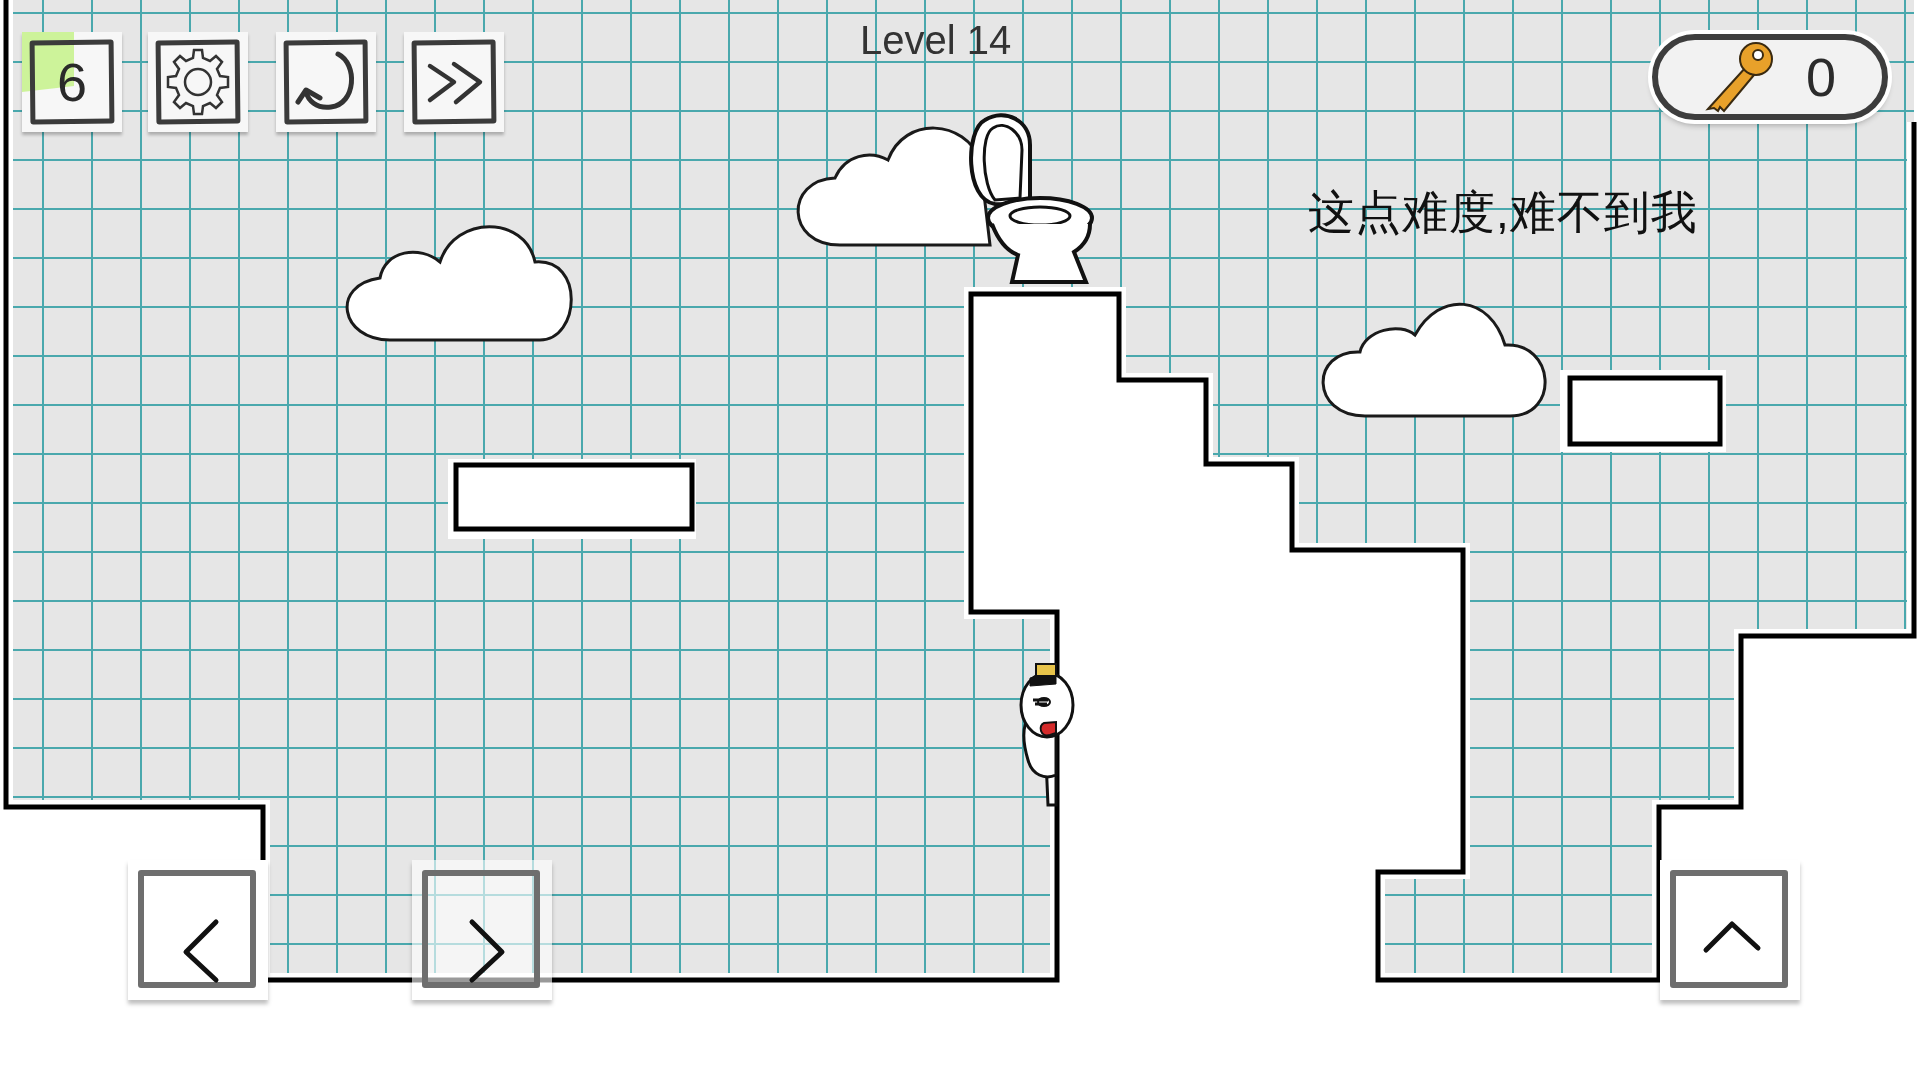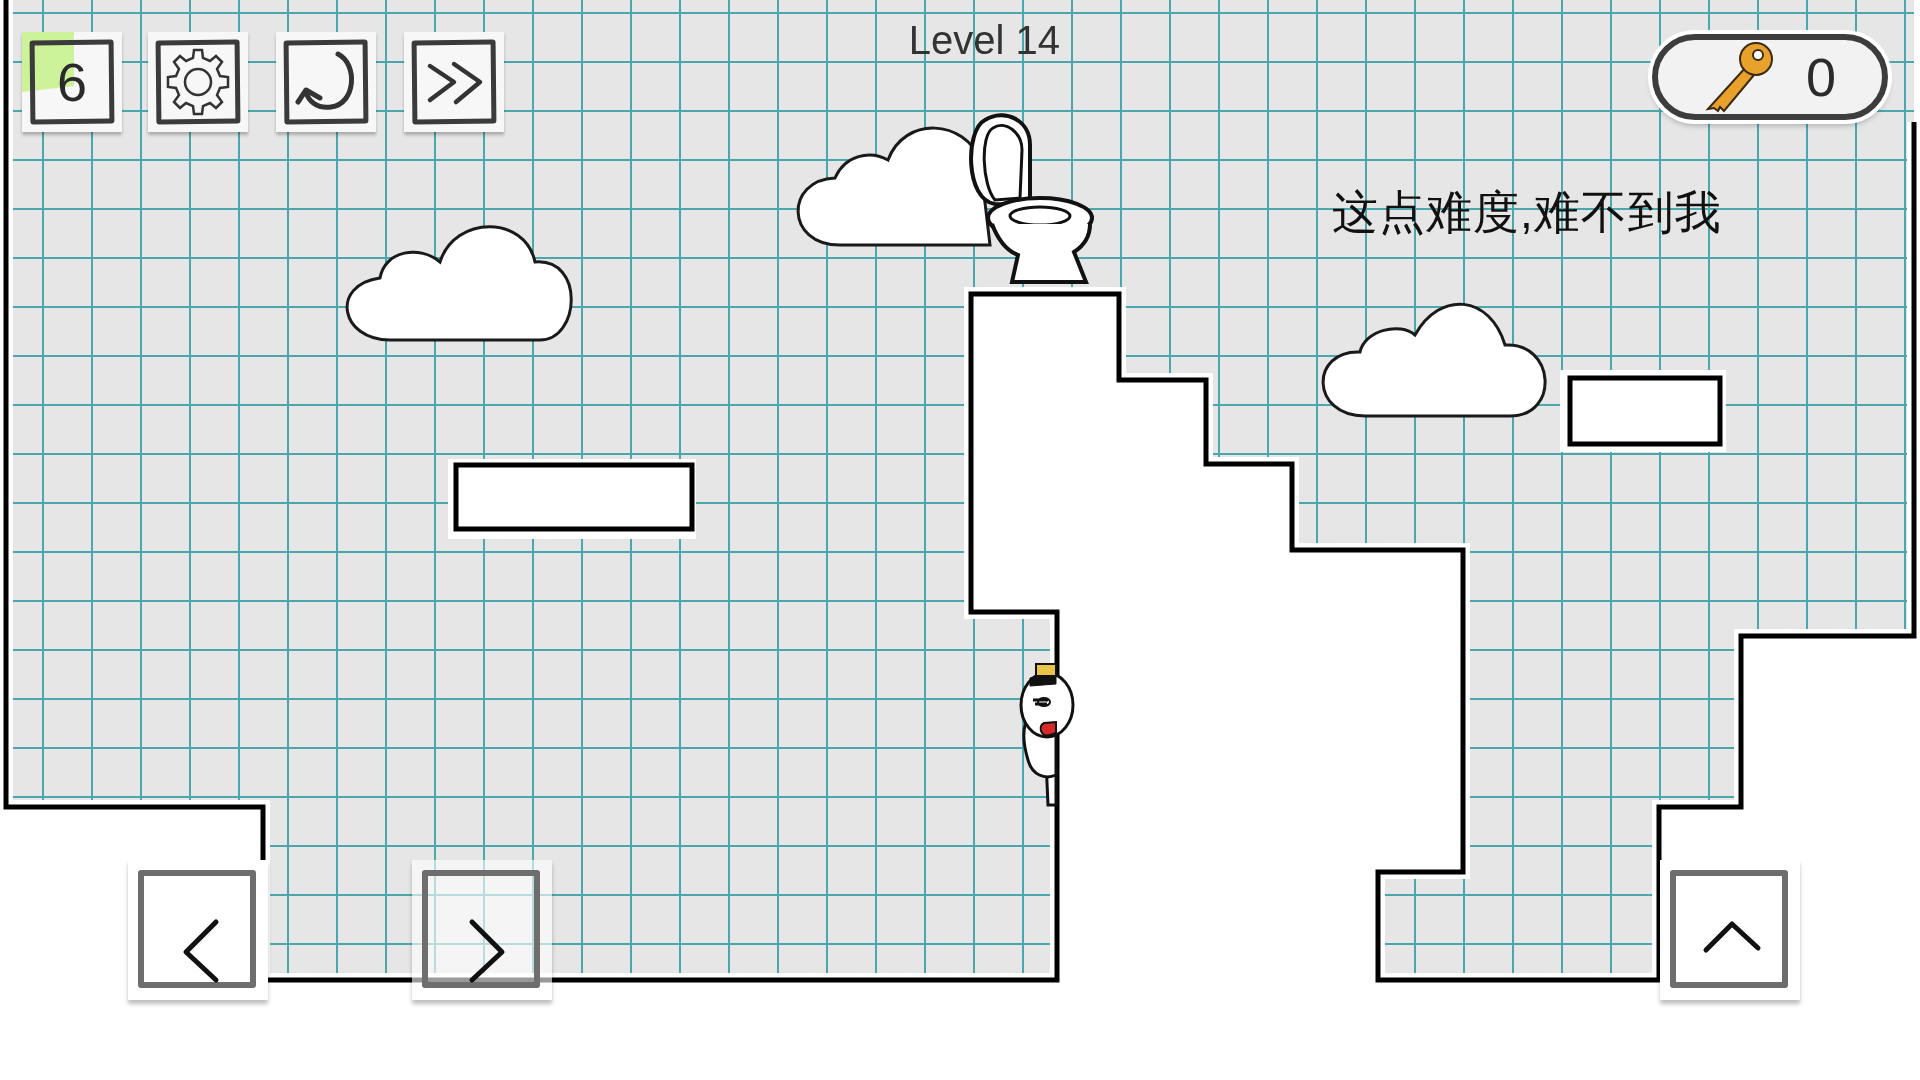--- a/index.html
+++ b/index.html
@@ -18,29 +18,29 @@
   .hud-btn {
     position:absolute; width:100px; height:100px; background:#f7f7f7;
     box-shadow: 0 3px 3px rgba(0,0,0,0.25); display:flex; align-items:center; justify-content:center;
   }
   .hud-btn .frame {
     position:absolute; left:8px; top:8px; right:8px; bottom:8px;
     border:5px solid #3b3b3b; border-radius:3px; transform:rotate(-0.6deg);
   }
   .level-count { font-size:54px; color:#2a2a2a; position:relative; z-index:2; }
   .level-highlight { position:absolute; left:0; top:0; width:52px; height:60px; background:#c6f28a; opacity:0.85; clip-path:polygon(0 0,100% 0,100% 90%,0 100%); }
-  .title { position:absolute; left:860px; top:18px; width:200px; text-align:right; font-size:40px; color:#333; }
+  .title { position:absolute; left:860px; top:18px; width:200px; text-align:left; font-size:40px; color:#333; }
   .key-pill {
     position:absolute; left:1652px; top:34px; width:236px; height:86px;
     border:6px solid #3d3d3d; border-radius:44px; background:#f2f2f2;
     box-shadow: 0 0 0 4px #fff, 0 5px 6px rgba(0,0,0,0.3);
     display:flex; align-items:center; box-sizing:border-box;
   }
   .key-count { font-size:54px; color:#2b2b2b; margin-left:18px; }
-  .dialog-text { position:absolute; left:1308px; top:182px; font-size:46px; color:#111; letter-spacing:1px;margin-left:24px; }
+  .dialog-text { position:absolute; left:1308px; top:182px; font-size:46px; color:#111; letter-spacing:1px; }
   .ctrl-btn {
     position:absolute; width:140px; height:140px; background:#ffffff;
     box-shadow: 0 4px 4px rgba(0,0,0,0.25);
   }
   .ctrl-btn .frame {
     position:absolute; left:10px; top:10px; right:12px; bottom:12px;
     border:6px solid #6e6e6e; border-radius:3px;
   }
   .ctrl-btn svg { position:absolute; left:0; top:0; }
   .ctrl-btn.translucent { background:rgba(255,255,255,0.6); }

